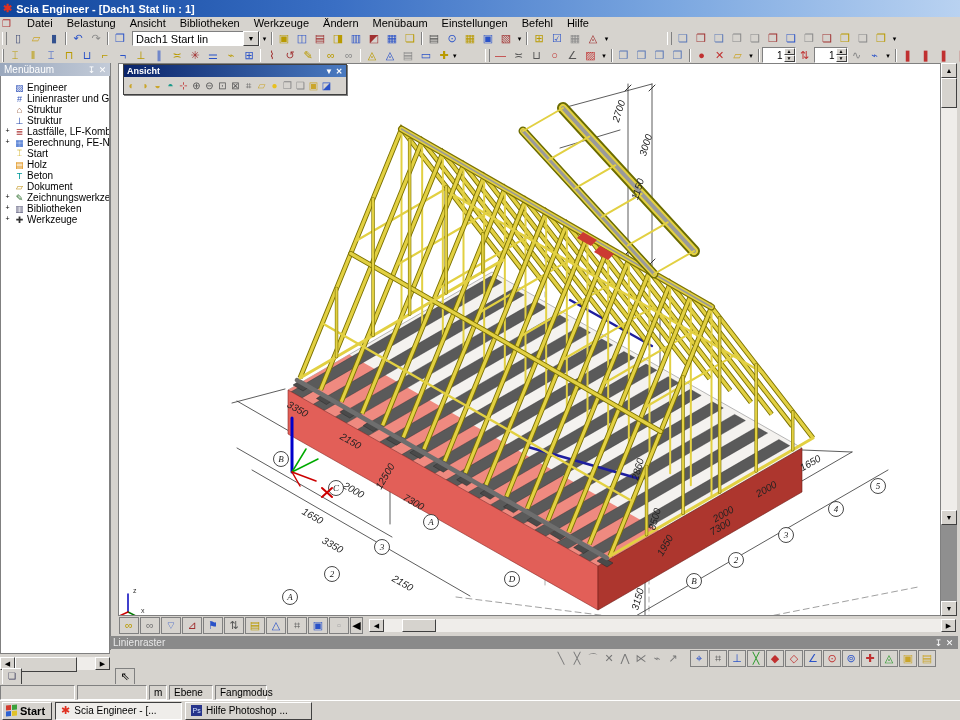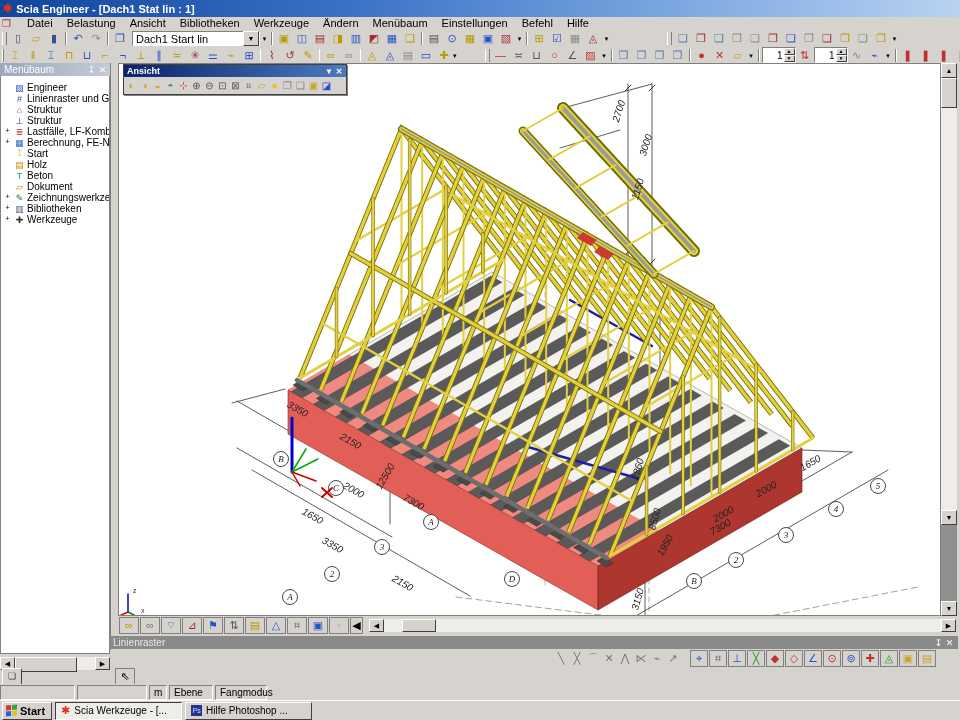--- a/index.html
+++ b/index.html
@@ -991,19 +991,19 @@
     <span class="flag">
       <i style="background:#d23b2f;"></i>
         <i style="background:#3ba13b;"></i>
       <i style="background:#2f63d2;"></i>
         <i style="background:#e0c22a;"></i>
     </span>
     <span>Start</span>
   </span>
   <span class="taskbtn active">
     <span class="scia-s">✱</span>
-    <span>Scia Werkzeuge - [...</span>
+    <span>Scia Engineer - [...</span>
   </span>
   <span class="taskbtn">
     <span class="psicon">Ps</span>
     <span>Hilfe Photoshop ...</span>
   </span>
 </div>
 
 </body></html>

